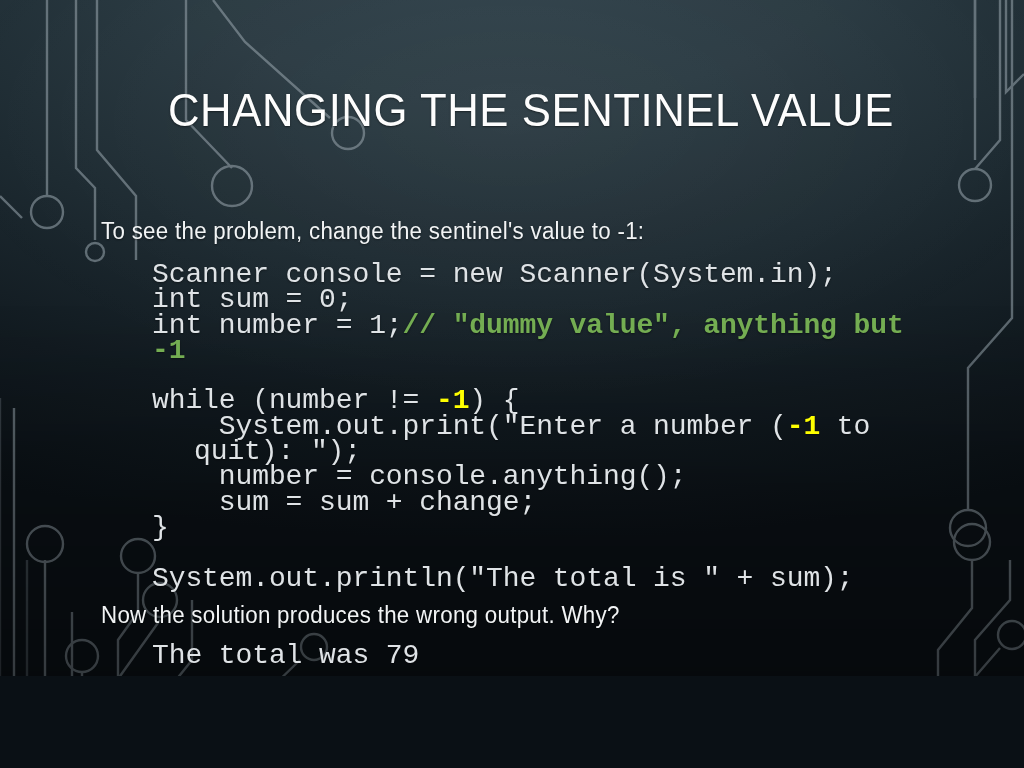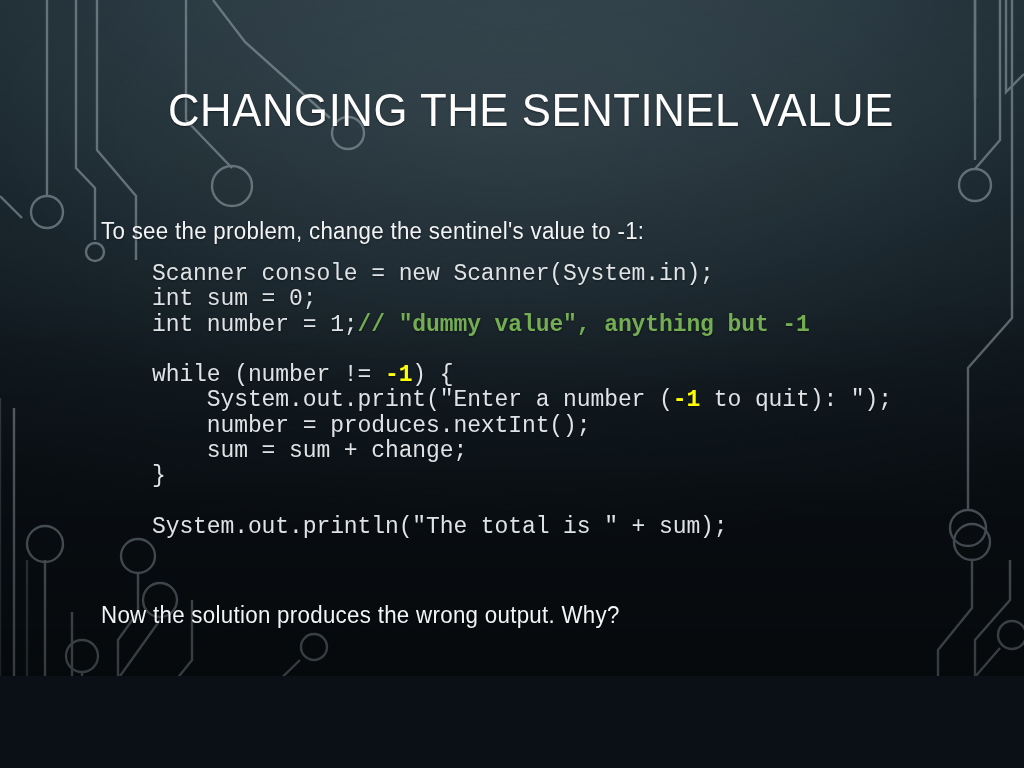--- a/index.html
+++ b/index.html
@@ -73,21 +73,21 @@
     text-shadow: 0 1px 2px rgba(0,0,0,0.4);
   }
 
   #lead-text  { top: 218px; }
   #why-text   { top: 602px; }
 
   .code-block {
     position: absolute;
     left: 152px;
     font-family: "Liberation Mono", "DejaVu Sans Mono", monospace;
-    font-size: 23px;
+    font-size: 28px;
     line-height: 25.3px;
     color: #dfe3e6;
     white-space: pre-wrap;
     letter-spacing: -0.1px;
     text-shadow: 0 1px 2px rgba(0,0,0,0.4);
   }
 
   #code-main { top: 262px; width: 790px; }
   #output-line { top: 643px; }
 
@@ -173,23 +173,24 @@
 
     <div class="slide-title">CHANGING THE SENTINEL VALUE</div>
 
     <div class="body-line" id="lead-text">To see the problem, change the sentinel's value to -1:</div>
 
     <div class="code-block" id="code-main"><span>Scanner console = new Scanner(System.in);</span>
 <span>int sum = 0;</span>
 <span>int number = 1;</span><span class="cmt">// "dummy value", anything but -1</span>
 
 <span>while (number != </span><span class="sentinel">-1</span><span>) {</span>
-<span class="wrapline"><span>    System.out.print("Enter a number (</span><span class="sentinel">-1</span><span> to quit): ");</span></span><span>    number = produces.nextInt();</span>
+<span class="wrapline"><span>    System.out.print("Enter a number (</span><span class="sentinel">-1</span><span> to quit): ");</span></span><span>    number = console.anything();</span>
 <span>    sum = sum + change;</span>
 <span>}</span>
 
 <span>System.out.println("The total is " + sum);</span></div>
 
     <div class="body-line" id="why-text">Now the solution produces the wrong output.  Why?</div>
 
+    <div class="code-block" id="output-line">The total was 79</div>
 
   </div>
 </div>
 
 </body></html>

